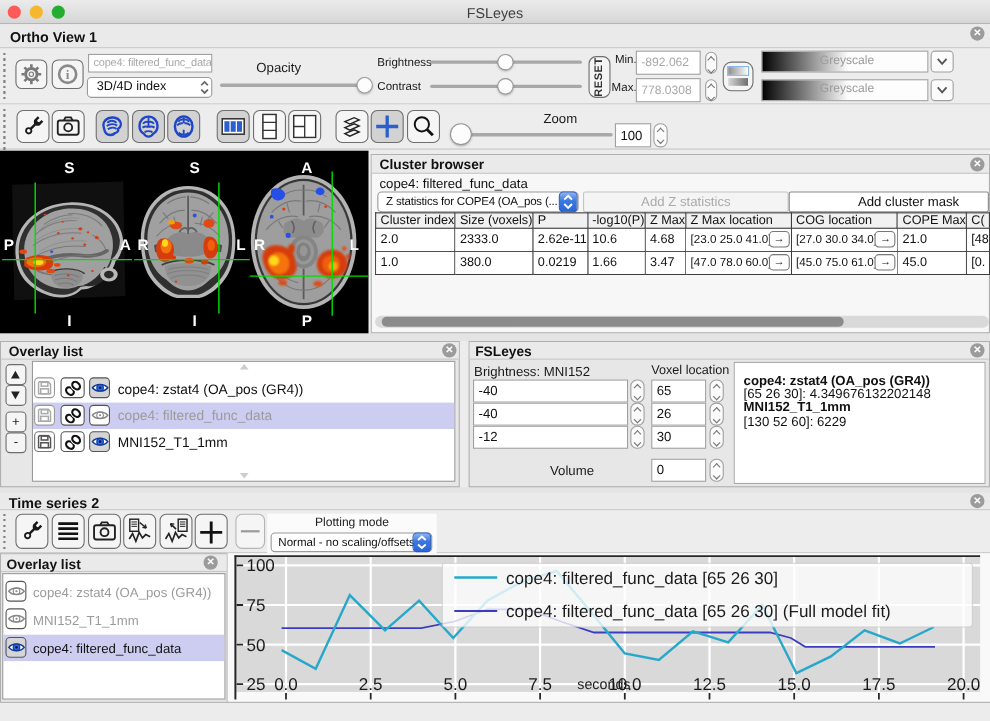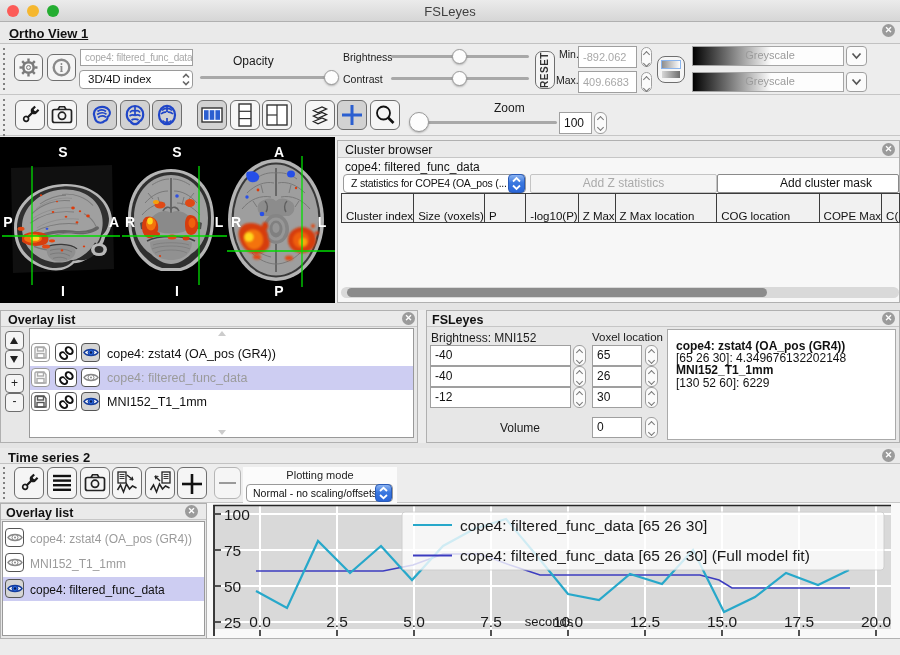--- a/index.html
+++ b/index.html
@@ -19,38 +19,38 @@
 .spin i { display:block; width:5px; height:5px; border:solid #777; border-width:1.8px 1.8px 0 0; margin:0 auto; }
 .spin i.u { transform:rotate(-45deg); }
 .spin i.d { transform:rotate(135deg); }
 .track { position:absolute; height:3px; background:#a8a8a8; border-radius:2px; }
 .knob { position:absolute; width:20px; height:20px; border-radius:50%; background:#fdfdfd; border:1px solid #9a9a9a; box-shadow:0 1px 2px rgba(0,0,0,0.25); }
 .combo { position:absolute; background:#fff; border:1px solid #9a9a9a; border-radius:4px; font-size:12px; color:#111; }
 .bluespin { position:absolute; right:0; top:-1px; width:17px; border:1px solid #2a5bb8; border-radius:4px; background:linear-gradient(#8cb4f2,#3a78e0 45%,#2a66d8); }
 .dots { position:absolute; left:3px; width:2px; background-image:repeating-linear-gradient(to bottom,#808080 0,#808080 2px,transparent 2px,transparent 5px); }
 .dropbtn { position:absolute; width:21px; background:#fbfbfb; border:1px solid #9f9f9f; border-radius:4px; }
 .gap { position:absolute; left:0; width:900px; background:#e3e3e3; }
-.ch { border:1px solid #3c3c3c; padding:16px 0 0 4px; white-space:nowrap; overflow:hidden; font-size:11.5px; height:14px; }
+.ch { border:1px solid #3c3c3c; padding:0 0 0 4px; white-space:nowrap; overflow:hidden; font-size:11.5px; height:14px; }
 .cr td { border:1px solid #3c3c3c; padding:0 0 0 4px; background:#fff; white-space:nowrap; overflow:hidden; height:21px; position:relative; font-size:11.5px; }
 .gob { position:absolute; right:1px; top:2px; width:19px; height:15px; background:#fdfdfd; border:1px solid #777; border-radius:4px; text-align:center; line-height:13px; font-size:10px; }
 .ovrow { position:absolute; font-size:12.5px; color:#111; white-space:nowrap; }
 .micon { position:absolute; width:19px; height:19px; border:1px solid #555; border-radius:4px; background:#fff; }
 svg { position:absolute; }
 </style>
 </head>
 <body>
 
 <div class="abs" style="left:0;top:0;width:900px;height:22px;background:linear-gradient(#ebebeb,#d6d6d6);border-bottom:1px solid #b0b0b0;"></div>
 <div class="abs" style="left:7px;top:5px;width:12px;height:12px;border-radius:50%;background:#fc5b57;"></div>
 <div class="abs" style="left:27px;top:5px;width:12px;height:12px;border-radius:50%;background:#f5b72e;"></div>
 <div class="abs" style="left:47px;top:5px;width:12px;height:12px;border-radius:50%;background:#24ad31;"></div>
 <div class="abs" style="left:0;top:4px;width:900px;text-align:center;font-size:13px;color:#3f3f3f;">FSLeyes</div>
 
 <div class="hdrbar" style="top:22px;height:22px;"></div>
-<div class="hdrtxt abs" style="left:9px;top:26px;text-decoration:underline;">Ortho View 1</div>
+<div class="hdrtxt abs" style="left:9px;top:26px;">Ortho View 1</div>
 <div class="xclose" style="left:882px;top:24px;">✕</div>
 
 <div class="abs" style="left:0;top:44px;width:900px;height:51px;background:#ededed;border-bottom:1px solid #c6c6c6;"></div>
 <div class="dots" style="top:48px;height:44px;"></div>
 <div id="tb1">
 
   <div class="btn" style="left:14px;top:54px;width:29px;height:27px;"></div>
   <svg style="left:19px;top:58px;" width="19" height="19" viewBox="0 0 19 19">
     <circle cx="9.5" cy="9.5" r="5.2" fill="none" stroke="#7a7a7a" stroke-width="2.6"></circle>
     <circle cx="9.5" cy="9.5" r="2" fill="#ededed" stroke="#7a7a7a" stroke-width="1"></circle>
@@ -95,21 +95,21 @@
   <div class="btn" style="left:535px;top:51px;width:20px;height:38px;border-radius:7px;"></div>
   <div class="abs" style="left:524px;top:64px;width:42px;height:12px;transform:rotate(-90deg);font-size:10px;font-weight:bold;color:#333;text-align:center;letter-spacing:0.5px;">RESET</div>
 
   <div class="lbl" style="left:559px;top:48px;font-size:10.5px;">Min.</div>
   <div class="field" style="left:578px;top:46px;width:59px;height:22px;font-size:11px;color:#a8a8a8;line-height:20px;">-892.062</div>
   <div class="spin" style="left:641px;top:47px;width:11px;height:20px;">
       <i class="u" style="margin-top:4px;"></i>
       <i class="d" style="margin-top:4px;"></i>
     </div>
   <div class="lbl" style="left:556px;top:74px;font-size:10.5px;">Max.</div>
-  <div class="field" style="left:578px;top:71px;width:59px;height:22px;font-size:11px;color:#a8a8a8;line-height:20px;">409.6683</div>
+  <div class="field" style="left:578px;top:71px;width:59px;height:22px;font-size:11px;color:#a8a8a8;line-height:20px;">778.0308</div>
   <div class="spin" style="left:641px;top:72px;width:11px;height:20px;">
       <i class="u" style="margin-top:4px;"></i>
       <i class="d" style="margin-top:4px;"></i>
     </div>
 
   <div class="btn" style="left:657px;top:56px;width:28px;height:27px;border-radius:8px;"></div>
   <div class="abs" style="left:661px;top:60px;width:20px;height:9px;border:1.5px solid #8ab4ec;background:linear-gradient(to right,#8e8e8e,#fdfdfd);"></div>
   <div class="abs" style="left:662px;top:71px;width:18px;height:7px;background:linear-gradient(to right,#d8d8d8,#6e6e6e);"></div>
 
   <div class="abs" style="left:692px;top:46px;width:152px;height:20px;border:1px solid #a5a5a5;background:linear-gradient(to right,#020202,#fdfdfd 52%,#fdfdfd);"></div>
@@ -381,21 +381,21 @@
         <text x="236" y="86">R</text>
         <text x="322" y="86">L</text>
         <text x="279" y="155">P</text>
 </g>
 </svg>
 </div>
 
 <div id="cluster">
 <div class="abs" style="left:337px;top:140px;width:563px;height:163px;background:#f7f7f7;border:1px solid #b0b0b0;"></div>
 <div class="abs" style="left:338px;top:141px;width:561px;height:17px;background:#eaeaea;border-bottom:1px solid #c6c6c6;"></div>
-<div class="abs" style="left:345px;top:143px;font-size:12.5px;font-weight:normal;color:#111;">Cluster browser</div>
+<div class="abs" style="left:345px;top:143px;font-size:12.5px;font-weight:bold;color:#111;">Cluster browser</div>
 <div class="xclose" style="left:882px;top:143px;">✕</div>
 <div class="abs" style="left:345px;top:160px;font-size:12px;color:#111;">cope4: filtered_func_data</div>
 
 <div class="combo" style="left:343px;top:174px;width:183px;height:19px;line-height:17px;padding-left:7px;font-size:10.5px;letter-spacing:-0.2px;">Z statistics for COPE4 (OA_pos (...<div class="bluespin" style="height:19px;">
         <svg width="15" height="17" viewBox="0 0 15 17">
           <polyline points="4,6.5 7.5,3 11,6.5" fill="none" stroke="#fff" stroke-width="1.8"></polyline>
           <polyline points="4,10.5 7.5,14 11,10.5" fill="none" stroke="#fff" stroke-width="1.8"></polyline>
         </svg>
       </div></div>
 <div class="abs" style="left:530px;top:174px;width:187px;height:19px;background:#f4f4f4;border:1px solid #c4c4c4;border-radius:2px;font-size:12px;color:#aaa;text-align:center;line-height:17px;">Add Z statistics</div>
@@ -407,20 +407,42 @@
     <td class="ch" style="width:68px;">Cluster index</td>
     <td class="ch" style="width:67px;">Size (voxels)</td>
     <td class="ch" style="width:46px;">P</td>
     <td class="ch" style="width:51px;">-log10(P)</td>
     <td class="ch" style="width:33px;text-align:right;">Z Max</td>
     <td class="ch" style="width:105px;">Z Max location</td>
     <td class="ch" style="width:107px;">COG location</td>
     <td class="ch" style="width:56px;">COPE Max</td>
     <td class="ch" style="width:18px;">C(</td>
   </tr>
+  <tr class="cr">
+          <td>2.0</td>
+          <td>2333.0</td>
+          <td>2.62e-11</td>
+          <td>10.6</td>
+          <td>4.68</td>
+          <td style="font-size:10.6px;">[23.0 25.0 41.0]<span class="gob">→</span></td>
+          <td style="font-size:10.6px;">[27.0 30.0 34.0]<span class="gob">→</span></td>
+          <td>21.0</td>
+          <td>[48</td>
+        </tr>
+  <tr class="cr">
+          <td>1.0</td>
+          <td>380.0</td>
+          <td>0.0219</td>
+          <td>1.66</td>
+          <td>3.47</td>
+          <td style="font-size:10.6px;">[47.0 78.0 60.0]<span class="gob">→</span></td>
+          <td style="font-size:10.6px;">[45.0 75.0 61.0]<span class="gob">→</span></td>
+          <td>45.0</td>
+          <td>[0.</td>
+        </tr>
 </tbody>
     </table>
 
 <div class="abs" style="left:341px;top:287px;width:558px;height:11px;background:#d9d9d9;border-radius:6px;"></div>
 <div class="abs" style="left:347px;top:288px;width:420px;height:9px;background:#8b8b8b;border-radius:5px;"></div>
 </div>
 
 <div id="overlay1">
 <div class="abs" style="left:0;top:310px;width:418px;height:133px;background:#e7e7e7;border:1px solid #b0b0b0;"></div>
 <div class="abs" style="left:1px;top:311px;width:416px;height:16px;background:#eaeaea;border-bottom:1px solid #c6c6c6;"></div>

